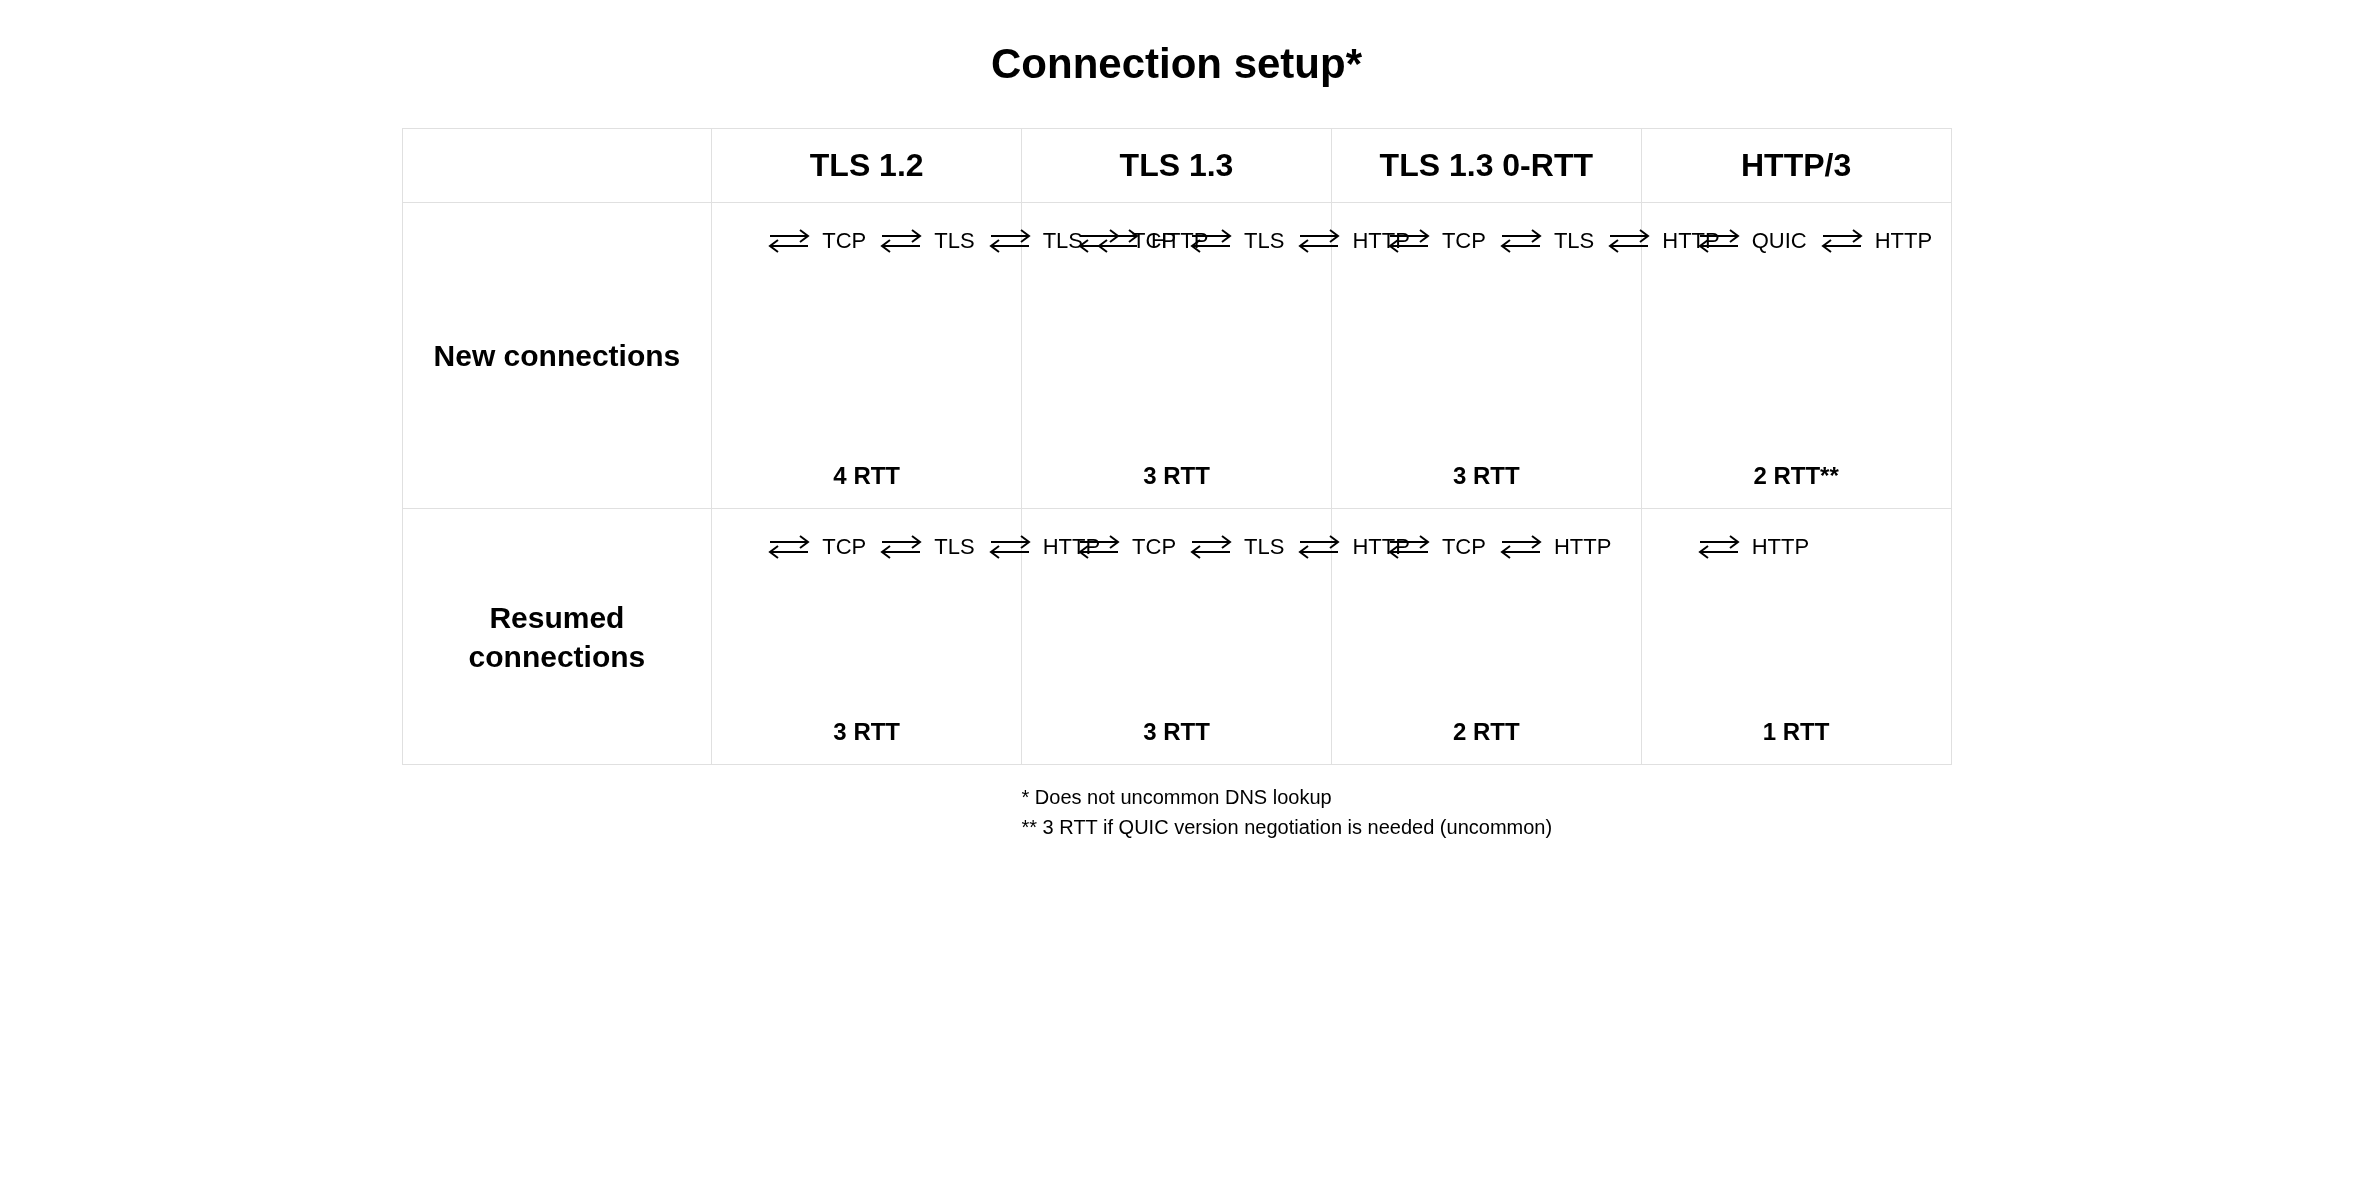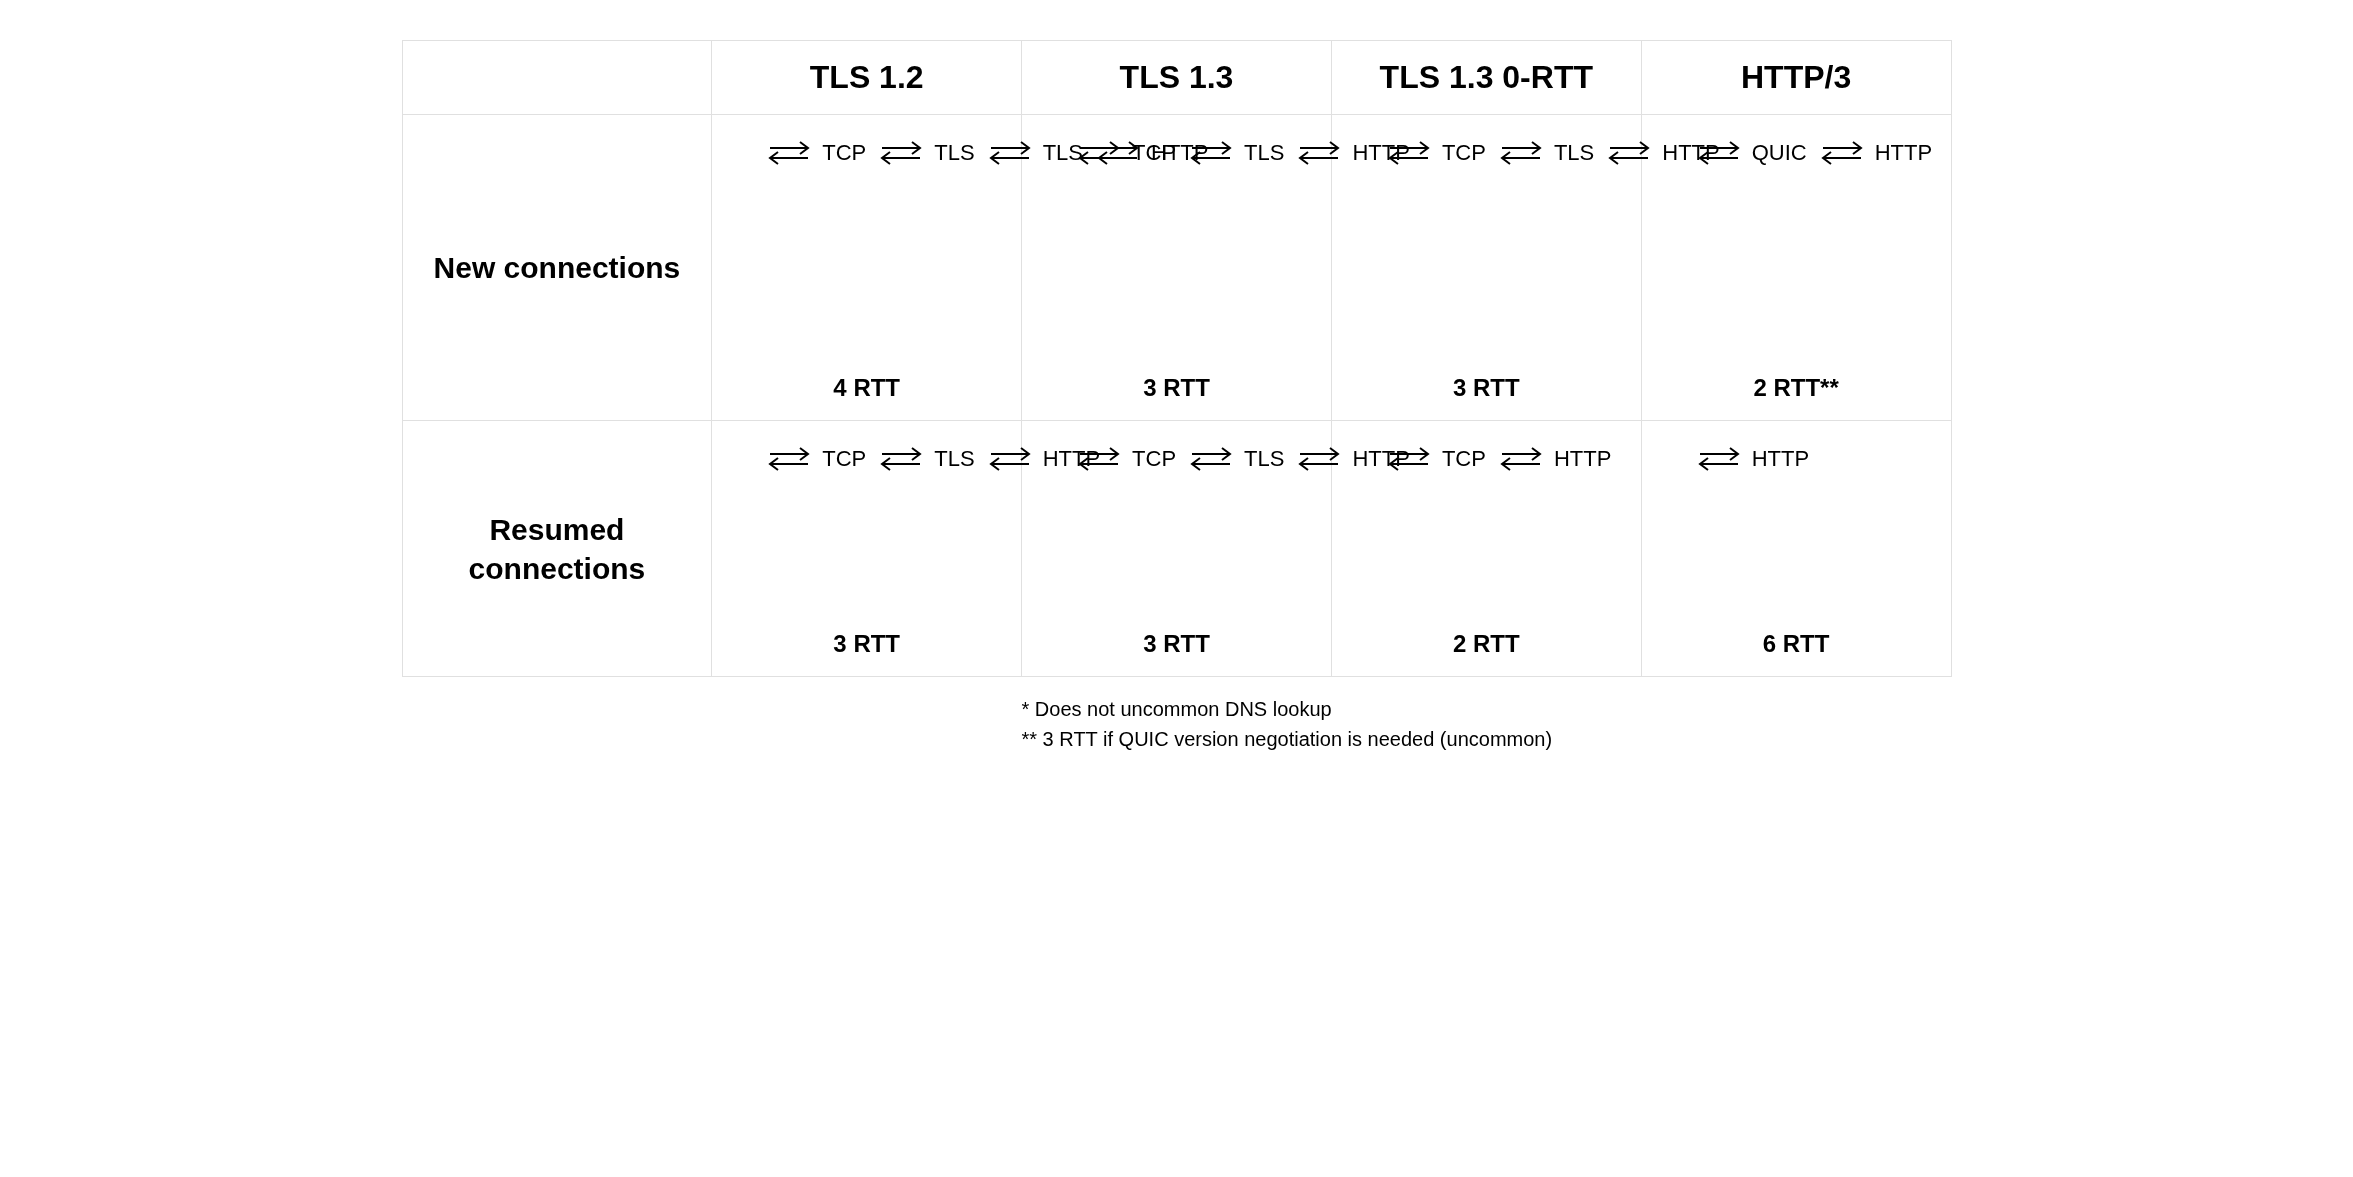--- a/index.html
+++ b/index.html
@@ -86,20 +86,21 @@
     }
     .footnote-line + .footnote-line {
       margin-top: 2px;
     }
     .steps-short { min-height: 150px; }
   </style>
 </head>
 <body>
 
 <div class="container">
+  <h1 class="title">Connection setup*</h1>
 
   <table>
     <thead>
       <tr>
         <th></th>
         <th>TLS 1.2</th>
         <th>TLS 1.3</th>
         <th>TLS 1.3 0-RTT</th>
         <th>HTTP/3</th>
       </tr>
@@ -349,21 +350,21 @@
                 <div class="step">
                   <svg class="arrows-icon" viewBox="0 0 46 28" xmlns="http://www.w3.org/2000/svg">
     <line x1="4" y1="9" x2="42" y2="9" stroke="#000" stroke-width="2"></line>
     <polyline points="34,3 42,9 34,15" fill="none" stroke="#000" stroke-width="2"></polyline>
     <line x1="4" y1="19" x2="42" y2="19" stroke="#000" stroke-width="2"></line>
     <polyline points="12,13 4,19 12,25" fill="none" stroke="#000" stroke-width="2"></polyline>
   </svg>
                   <span class="step-label">HTTP</span>
                 </div>
               </div>
-              <div class="rtt-summary">6 RTT</div>
+              <div class="rtt-summary">1 RTT</div>
             </div>
           </td>
         </tr>
       </tbody>
   </table>
 
   <div class="footnotes">
     <div class="footnote-line">* Does not uncommon DNS lookup</div>
     <div class="footnote-line">** 3 RTT if QUIC version negotiation is needed (uncommon)</div>
   </div>

